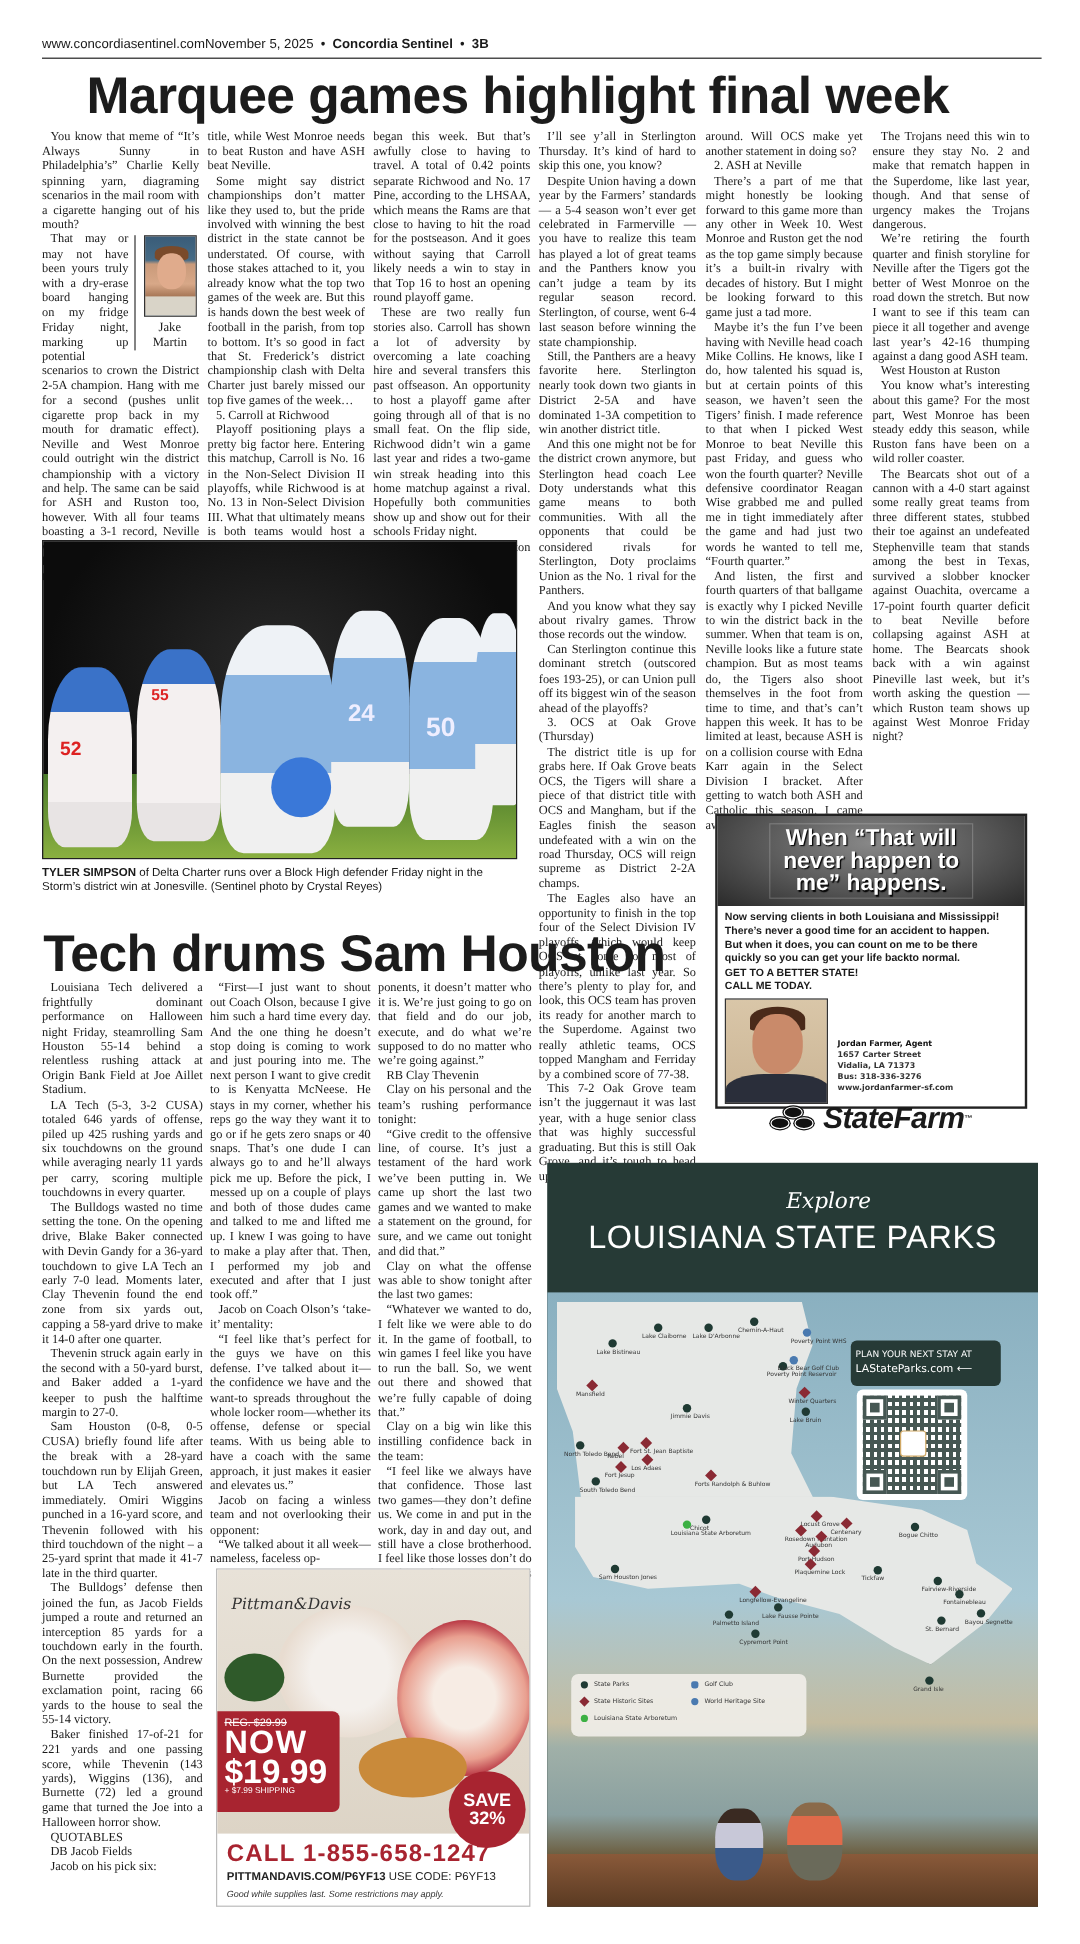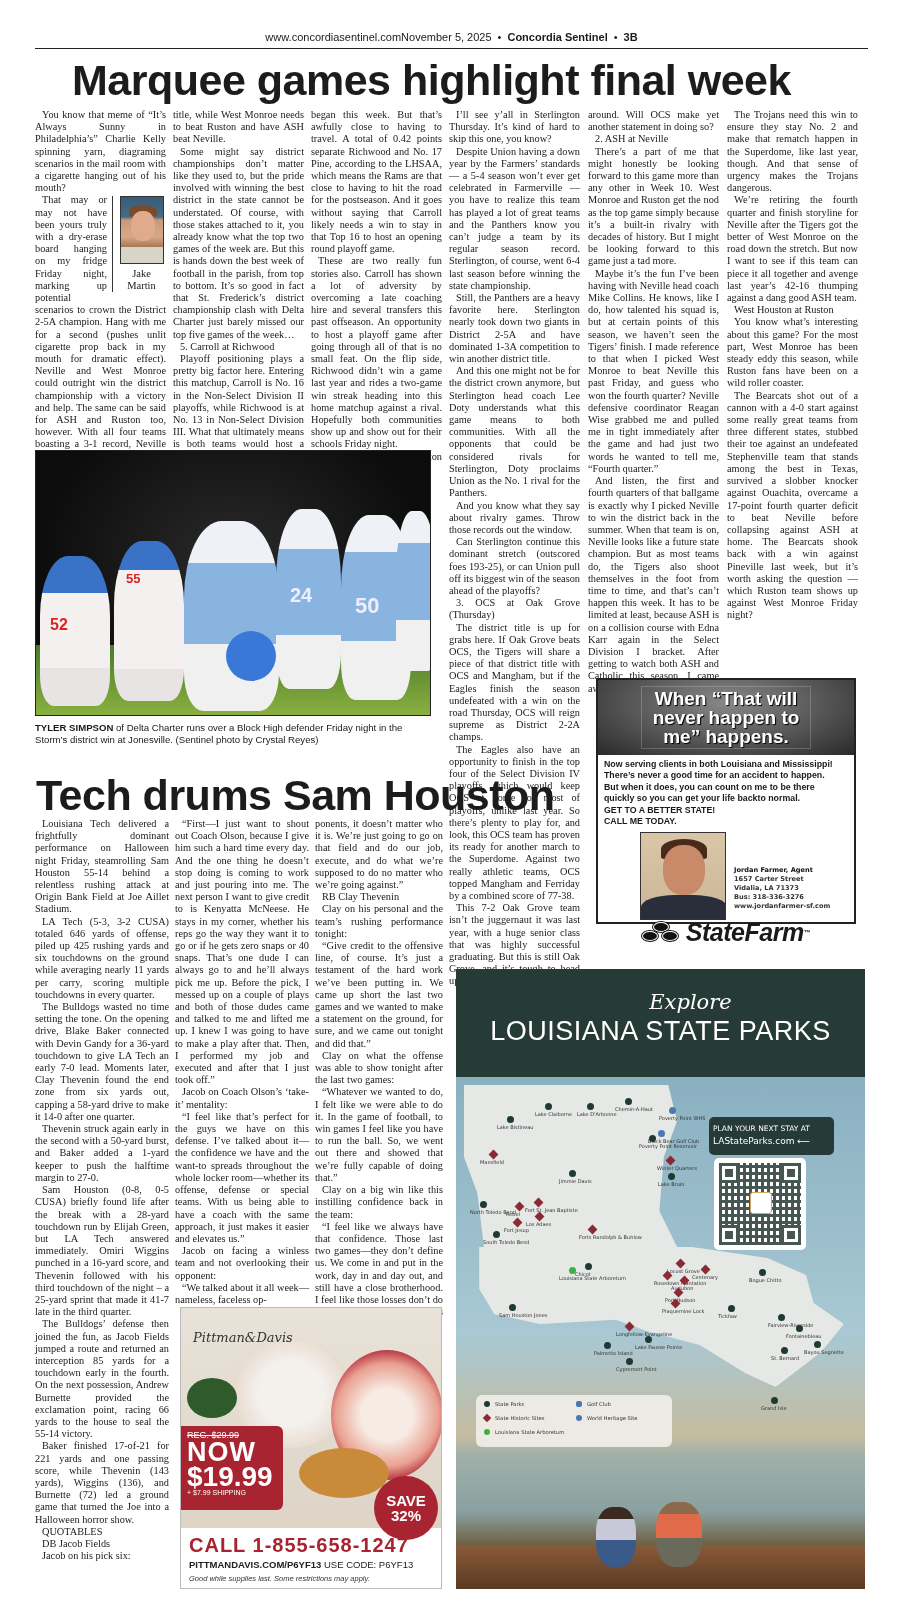--- a/index.html
+++ b/index.html
@@ -1,18 +1,18 @@
 <!DOCTYPE html>
 <html><head>
 <meta charset="utf-8">
 <style>
 *{box-sizing:border-box;margin:0;padding:0}
 body{width:900px;height:1620px;background:#fff;color:#1a1a1a;font-family:"Liberation Serif",serif;position:relative;overflow:hidden}
 .abs{position:absolute}
-.masthead{left:35px;top:31px;width:833px;height:18px;border-bottom:1.5px solid #222;font-family:"Liberation Sans",sans-serif;font-size:11px;display:flex;justify-content:center;align-items:flex-start}
+.masthead{left:35px;top:31px;width:833px;height:18px;border-bottom:1.5px solid #222;font-family:"Liberation Sans",sans-serif;font-size:11px;display:flex;justify-content:flex-start;align-items:flex-start}
 .masthead .right b{font-weight:bold}
 .masthead .dot{margin:0 6px}
 .headline{font-family:"Liberation Sans",sans-serif;font-weight:bold;color:#1c1c1c;letter-spacing:-0.5px;white-space:nowrap}
 .h1{left:72px;top:56px;font-size:43px;line-height:48px}
 .h2{left:36px;top:775px;font-size:43px;line-height:40px}
 .col{font-size:10.3px;line-height:12.2px;text-align:justify;hyphens:auto}
 .col p{text-indent:7px}
 .mug{float:left;width:80px;margin:2px 6px 2px 0;border-right:1px solid #333;padding-right:4px;text-align:center}
 .mugimg{width:44px;height:68px;margin:0 auto;background:linear-gradient(180deg,#3a5c78 0%,#456b86 30%,#c99a7a 35%,#d8a888 60%,#8a5a3a 85%,#3f5f7a 100%);border:1px solid #333;position:relative;overflow:hidden}
 .mugimg .face{position:absolute;left:10px;top:14px;width:24px;height:30px;border-radius:45%;background:#e0ab8c}
@@ -22,21 +22,21 @@
 .photo{left:35px;top:450px;width:396px;height:266px;background:radial-gradient(ellipse at 50% 40%,#2a2a2a 0%,#0c0c0c 70%);border:1px solid #222;overflow:hidden}
 .photo .grass{position:absolute;left:0;bottom:0;width:100%;height:70px;background:linear-gradient(180deg,#4a7a2a,#8ab040)}
 .player{position:absolute;border-radius:40% 40% 20% 20%}
 .caption{left:35px;top:722px;width:400px;font-family:"Liberation Sans",sans-serif;font-size:9.6px;line-height:12px}
 .caption b{font-weight:bold}
 
 .sfad{left:596px;top:678px;width:260px;height:246px;border:2px solid #222;background:#fff}
 .sfhead{height:75px;background:radial-gradient(ellipse at 50% 30%,#888 0%,#555 55%,#2a2a2a 100%);display:flex;align-items:center;justify-content:center}
 .sfhead div{font-family:"Liberation Sans",sans-serif;font-weight:bold;color:#fff;font-size:19px;line-height:19px;text-align:center;text-shadow:1px 1px 1px #000;border:1px solid rgba(255,255,255,0.2);padding:2px 6px}
 .sfbody{padding:4px 6px;font-family:"Liberation Sans",sans-serif;font-weight:bold;font-size:8.8px;line-height:11.4px}
-.sfagent{display:flex;margin-top:5px;margin-left:36px}
+.sfagent{display:flex;margin-top:5px;}
 .sfphoto{width:86px;height:88px;background:linear-gradient(180deg,#d9c6a8 0%,#cbb595 100%);position:relative;overflow:hidden;border:1px solid #333}
 .sfphoto .f{position:absolute;left:22px;top:12px;width:42px;height:50px;border-radius:45%;background:#c98a6a}
 .sfphoto .h{position:absolute;left:20px;top:6px;width:46px;height:20px;border-radius:50% 50% 10% 10%;background:#4a2a1a}
 .sfphoto .s{position:absolute;left:0;top:62px;width:86px;height:30px;background:#2a2e3a;border-radius:40% 40% 0 0}
 .sfinfo{font-family:"DejaVu Sans",sans-serif;font-size:6.6px;line-height:9px;margin-left:8px;margin-top:34px;color:#333}
 .sfinfo b{font-weight:bold;color:#111}
 .sflogo{display:flex;align-items:center;justify-content:center;margin-top:2px;font-family:"Liberation Sans",sans-serif;font-weight:bold;font-style:italic;font-size:25px;letter-spacing:-0.5px}
 .sfov{display:inline-block;position:relative;width:38px;height:20px;margin-right:6px}
 .sfov span{position:absolute;width:16px;height:10px;border-radius:50%;background:#111;border:1.5px solid #fff;box-shadow:0 0 0 1px #111}
 .tm{font-size:7px;vertical-align:top;font-style:normal}
@@ -51,21 +51,21 @@
 .pdprice .price{font-size:28px;font-weight:bold;line-height:25px}
 .pdprice .ship{font-size:7px}
 .pdsave{position:absolute;left:193px;top:168px;width:64px;height:64px;border-radius:50%;background:#a82430;color:#fff;font-family:"Liberation Sans",sans-serif;font-weight:bold;font-size:15px;line-height:15px;text-align:center;padding-top:17px}
 .pdcall{position:absolute;left:8px;top:226px;font-family:"Liberation Sans",sans-serif;font-weight:bold;color:#a82430;font-size:20px;letter-spacing:1px}
 .pdurl{position:absolute;left:8px;top:251px;font-family:"Liberation Sans",sans-serif;font-size:9.5px;color:#222}
 .pdurl b{font-weight:bold}
 .pdfine{position:absolute;left:8px;top:266px;font-family:"Liberation Sans",sans-serif;font-style:italic;font-size:7.5px;color:#333}
 
 .lpad{left:456px;top:969px;width:409px;height:620px;background:#263a36;overflow:hidden}
 .lptop{height:108px;text-align:center;color:#fff}
-.lpexplore{font-family:"DejaVu Serif",serif;font-style:italic;font-size:21px;padding-top:20px;line-height:26px;margin-left:60px}
+.lpexplore{font-family:"DejaVu Serif",serif;font-style:italic;font-size:18px;padding-top:20px;line-height:26px;margin-left:60px}
 .lptitle{font-family:"Liberation Sans",sans-serif;font-size:27px;letter-spacing:0.5px;line-height:32px}
 .lpmap{position:absolute;left:0;top:108px;width:409px;height:512px;background:linear-gradient(180deg,#8ab0c0 0%,#a8c8d4 50%,#c4bca0 70%,#a0b0a8 74%,#8aa0a0 85%,#6a5a3a 92%,#4a3a2a 100%)}
 .state{position:absolute;background:#e6e8e6;box-shadow:2px 3px 4px rgba(0,0,0,0.35)}
 .mk{position:absolute;width:7px;height:7px;border-radius:50%;background:#1f3a33}
 .mk.hs{background:#8a2a34;border-radius:0;transform:rotate(45deg);width:7px;height:7px}
 .mk.arb{background:#3cb043}
 .ml{position:absolute;font-family:"DejaVu Sans",sans-serif;font-size:5px;color:#333;white-space:nowrap}
 .lpplan{position:absolute;left:253px;top:40px;width:125px;height:38px;background:#263a36;border-radius:5px;color:#fff;font-family:"DejaVu Sans",sans-serif;font-size:7.5px;line-height:13px;padding:5px 4px}
 .lpqr{position:absolute;left:258px;top:81px;width:92px;height:92px;background:#fff;border-radius:5px;padding:5px}
 .qr{width:82px;height:82px;background:repeating-linear-gradient(90deg,#263a36 0 3px,transparent 3px 6px),repeating-linear-gradient(0deg,#263a36 0 3px,transparent 3px 7px);opacity:.85;position:relative}

